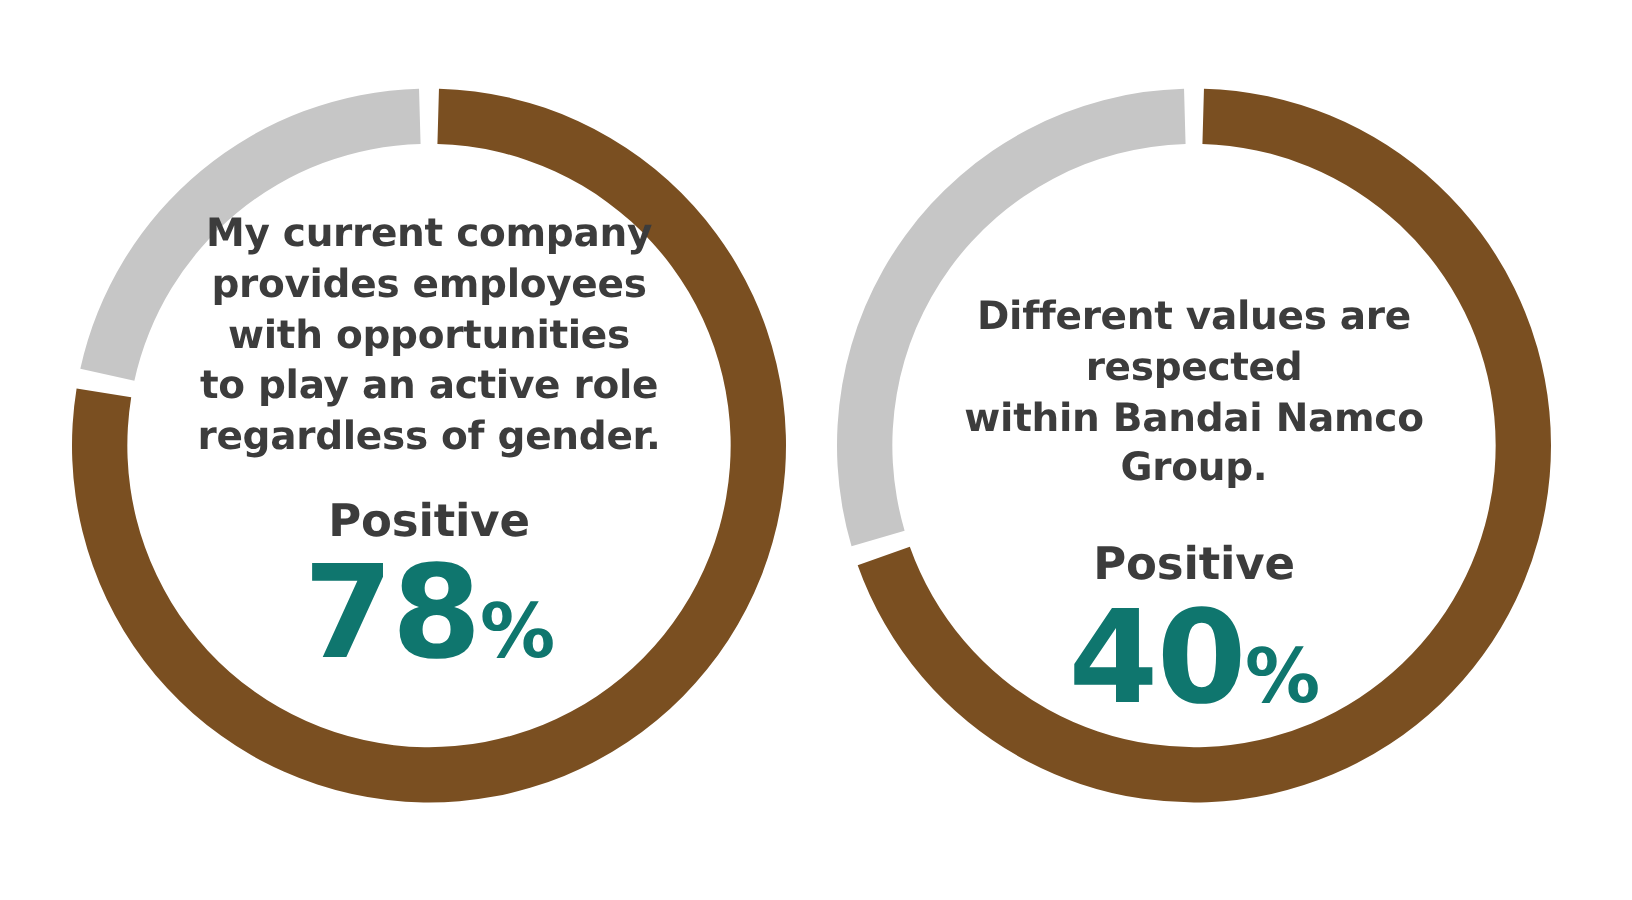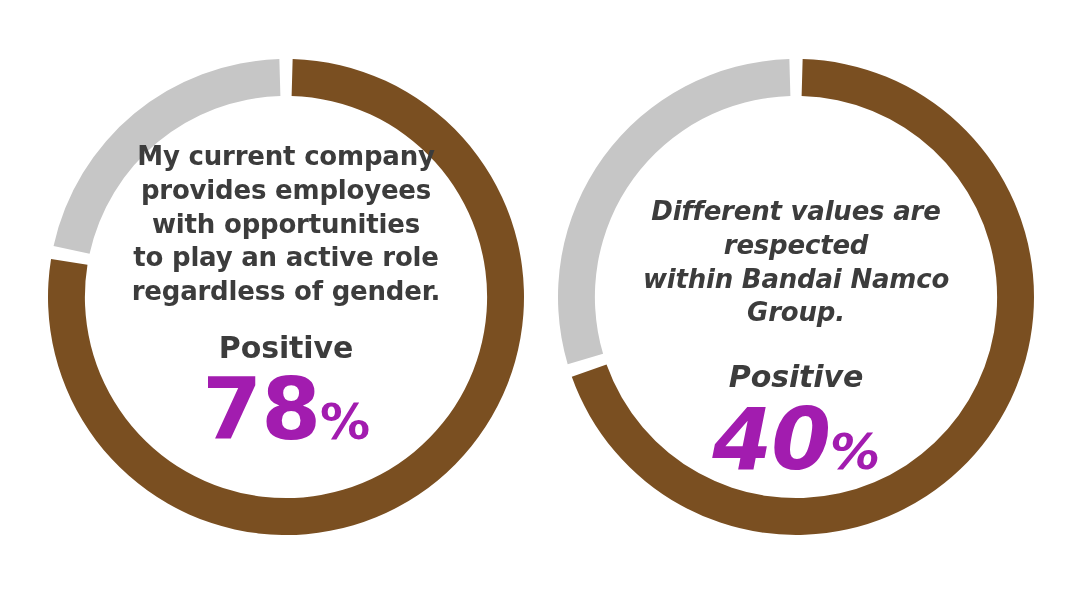--- a/index.html
+++ b/index.html
@@ -57,21 +57,21 @@
     font-weight: bold;
     font-size: 30px;
     line-height: 1.15;
     color: #3c3c3c;
     letter-spacing: -0.1px;
   }
   .value-row {
     display: flex;
     align-items: baseline;
     justify-content: center;
-    color: #a21caf;
+    color: #0f766e;
   }
   .value-number {
     font-weight: bold;
     font-size: 86px;
     line-height: 0.98;
     letter-spacing: -1px;
   }
   .value-unit {
     font-weight: bold;
     font-size: 50px;
@@ -86,21 +86,20 @@
     width: 380px;
   }
   #center-left .question-text { margin-bottom: 22px; }
   #center-left .positive-label { margin-bottom: 2px; }
 
   
   #center-right {
     left: 606px;
     top: 195px;
     width: 380px;
-    font-style: italic;
   }
   #center-right .question-text { margin-bottom: 30px; }
   #center-right .positive-label { margin-bottom: 2px; }
 </style>
 </head>
 <body>
 
 <div id="stage">
 
   <div class="donut-figure">

